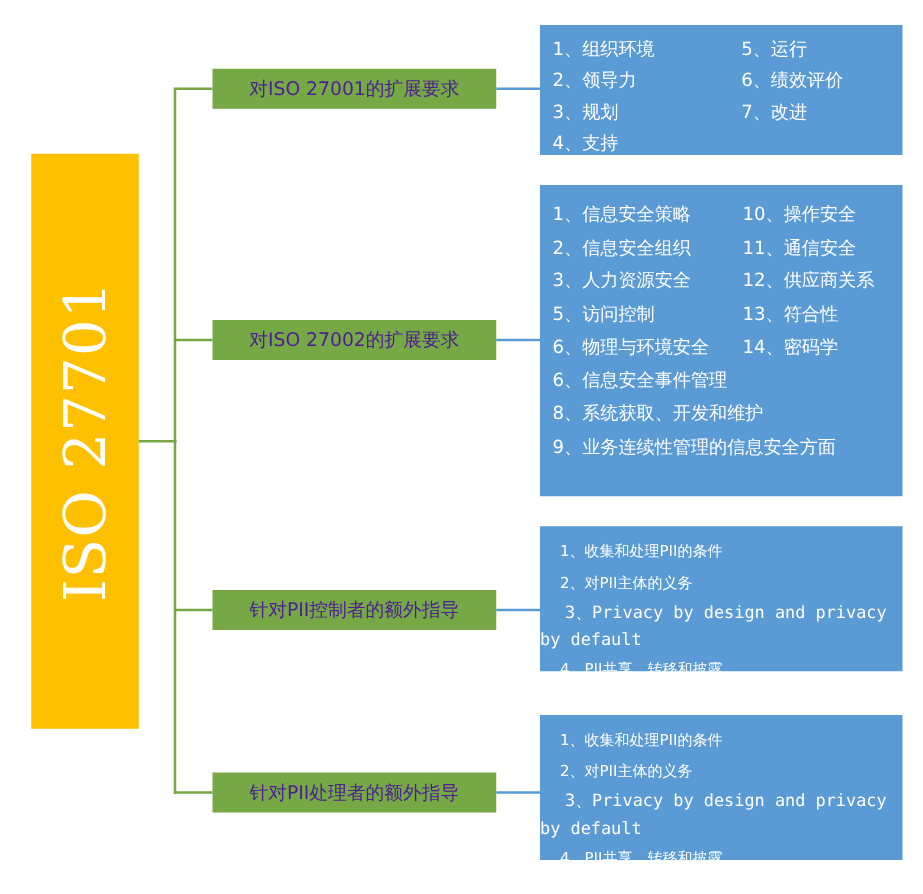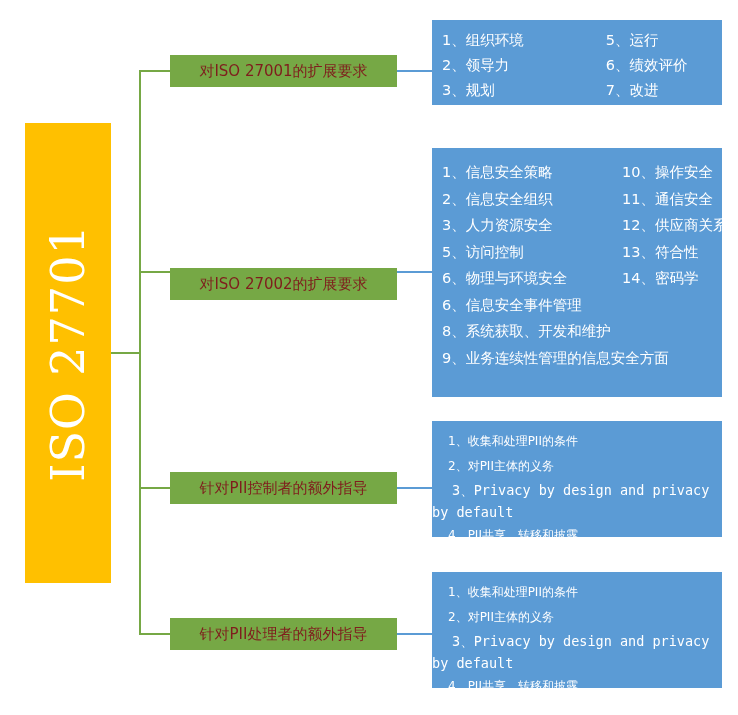--- a/index.html
+++ b/index.html
@@ -41,58 +41,58 @@
     letter-spacing: 1px;
     line-height: 1;
   }
   
   .branch-node {
     position: absolute;
     left: 170px;
     width: 227px;
     height: 32px;
     background: #76A845;
-    color: #7f1d1d;
+    color: #4c1d95;
     font-size: 15px;
     display: flex;
     align-items: center;
     justify-content: center;
     box-sizing: border-box;
     padding: 0 6px;
     white-space: nowrap;
   }
   .branch-1 { top: 55px; }
-  .branch-2 { top: 268px; }
+  .branch-2 { top: 256px; }
   .branch-3 { top: 472px; }
   .branch-4 { top: 618px; }
 
   
   .detail-panel {
     position: absolute;
     left: 432px;
     width: 290px;
     background: #5B9BD5;
     color: #ffffff;
     box-sizing: border-box;
   }
-  .panel-1 { top: 20px;  height: 85px; padding: 8px 0 0 10px; }
+  .panel-1 { top: 20px;  height: 104px; padding: 8px 0 0 10px; }
   .panel-2 { top: 148px; height: 249px; padding: 11px 0 0 10px; }
   .panel-3 { top: 421px; height: 116px; padding: 8px 0 0 0px; }
   .panel-4 { top: 572px; height: 116px; padding: 8px 0 0 0px; }
 
   .two-col {
     display: flex;
     flex-direction: row;
   }
   .col {
     display: flex;
     flex-direction: column;
   }
   .col-a { width: 152px; }
-  .col-b { width: 130px; margin-left: 28px; }
+  .col-b { width: 130px; }
   .item {
     font-size: 14.5px;
     line-height: 25px;
     white-space: nowrap;
   }
   .panel-2 .item { line-height: 26.5px; }
 
   .flow-list { display: block; }
   .flow-item {
     font-size: 12px;

